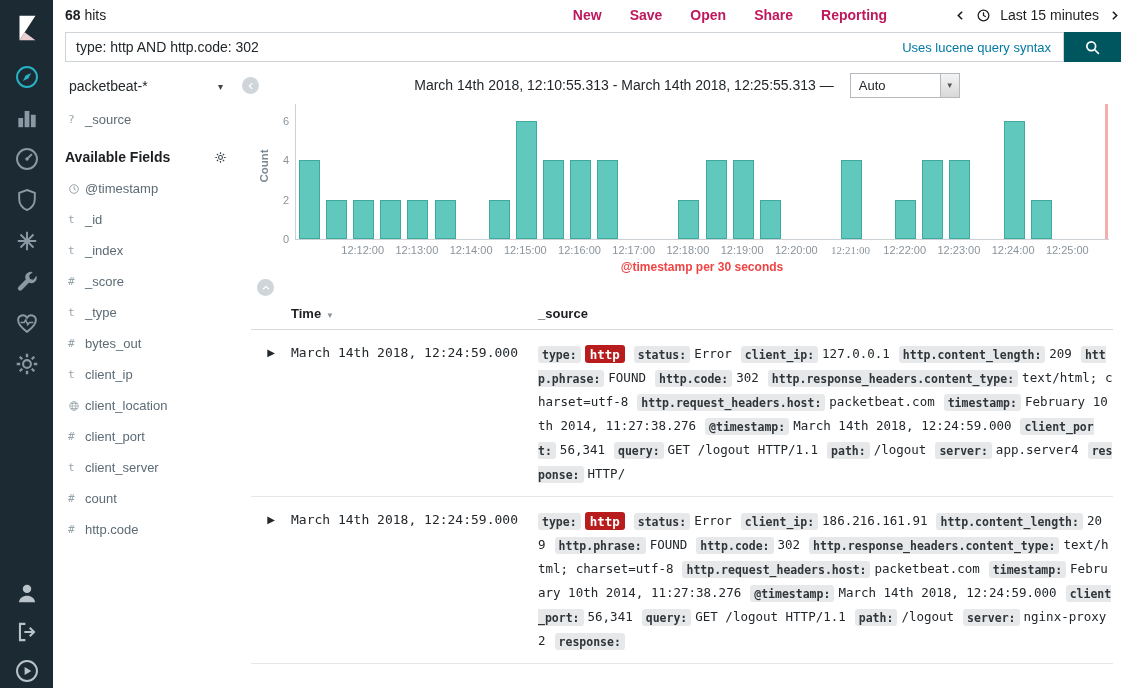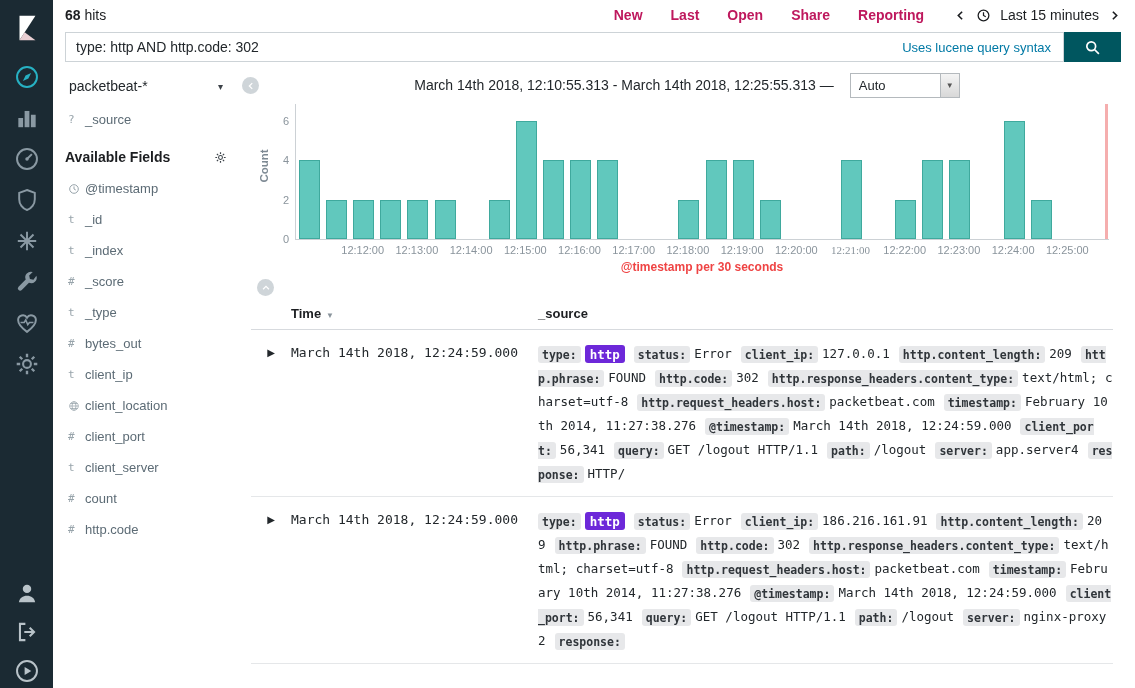--- a/index.html
+++ b/index.html
@@ -12,21 +12,21 @@
   .logo{width:53px;height:56px;display:flex;align-items:center;justify-content:center;cursor:pointer;}
   .rail-top{display:flex;flex-direction:column;align-items:center;gap:15px;margin-top:8px;}
   .rail-bottom{margin-top:auto;display:flex;flex-direction:column;align-items:center;gap:13px;padding-bottom:4px;}
   .rail-item{width:26px;height:26px;color:#8a99a3;cursor:pointer;}
   .rail-item svg{width:26px;height:26px;display:block;}
   .rail-item.active{color:#27b1c3;}
   .rail-bottom .rail-item{color:#b9c3c9;}
 
   
   .main-col{flex:1;display:flex;flex-direction:column;min-width:0;}
-  .topbar{height:30px;display:flex;align-items:center;padding:0 14px 0 12px;font-size:14px;color:#1c1e21;}
+  .topbar{height:30px;display:flex;align-items:center;padding:0 14px 0 12px;font-size:14px;color:#1c1e21;gap:37px;}
   .hits strong{font-weight:bold;}
   .topmenu{margin-left:auto;display:flex;gap:28px;color:#be185d;font-weight:bold;}
   .topmenu span{cursor:pointer;}
   .time-nav{display:flex;align-items:center;gap:9px;margin-left:30px;color:#1c1e21;}
   .tn-chev svg{width:13px;height:13px;display:block;color:#1c1e21;}
   .clock svg{width:15px;height:15px;display:block;color:#1c1e21;}
   .search-row{display:flex;padding:2px 14px 0 12px;height:34px;}
   .search-box{flex:1;border:1px solid #cdd3d7;display:flex;align-items:center;height:30px;background:#fff;}
   .search-box input{flex:1;border:none;outline:none;font-size:14px;color:#22272b;padding:0 10px;
     font-family:"Liberation Sans",sans-serif;background:transparent;}
@@ -78,21 +78,21 @@
   .time-col{width:247px;flex-shrink:0;}
   .th{font-size:13px;font-weight:bold;color:#1c1e21;}
   .sort{font-size:8px;color:#8a949c;margin-left:5px;}
   .src-col{flex:1;}
   .doc-row{display:flex;border-bottom:1px solid #e5e7e9;padding:12px 0 10px;}
   .expander{width:40px;flex-shrink:0;text-align:center;font-size:10px;color:#22272b;cursor:pointer;padding-top:5px;}
   .time-cell{width:247px;flex-shrink:0;font-family:"DejaVu Sans Mono",monospace;font-size:13px;color:#22272b;padding-top:3px;}
   .src-cell{flex:1;font-family:"DejaVu Sans Mono",monospace;font-size:12.5px;line-height:24px;color:#22272b;word-break:break-all;}
   .fbadge{background:#e7e8ea;border-radius:3px;padding:1.5px 4px;font-weight:bold;font-size:11.5px;color:#30353a;margin-right:4px;}
   .fval{margin-right:9px;}
-  .fval.hl{background:#6d28d9;color:#fff;border-radius:3px;padding:1.5px 5px;font-weight:bold;text-align:right;}
+  .fval.hl{background:#b91c1c;color:#fff;border-radius:3px;padding:1.5px 5px;font-weight:bold;text-align:right;}
 </style>
 </head>
 <body>
 
 <div class="app">
   <nav class="rail">
     <div class="logo">
       <svg viewBox="0 0 32 32" width="30" height="30">
         <path d="M8 3v26L25 3z" fill="#ffffff"></path>
         <path d="M13.5 20.5 25 29H8z" fill="#e9cfd3"></path>
@@ -148,21 +148,21 @@
   </nav>
 
   <div class="main-col">
     <div class="topbar">
       <div class="hits">
         <strong>68</strong>
         <span>hits</span>
       </div>
       <div class="topmenu" id="topmenu">
           <span>New</span>
-          <span>Last</span>
+          <span>Save</span>
           <span>Open</span>
           <span>Share</span>
           <span>Reporting</span>
         </div>
       <div class="time-nav">
         <span class="tn-chev">
             <svg viewBox="0 0 24 24">
               <path d="M15 5l-7 7 7 7" fill="none" stroke="currentColor" stroke-width="3"></path>
             </svg>
           </span>

